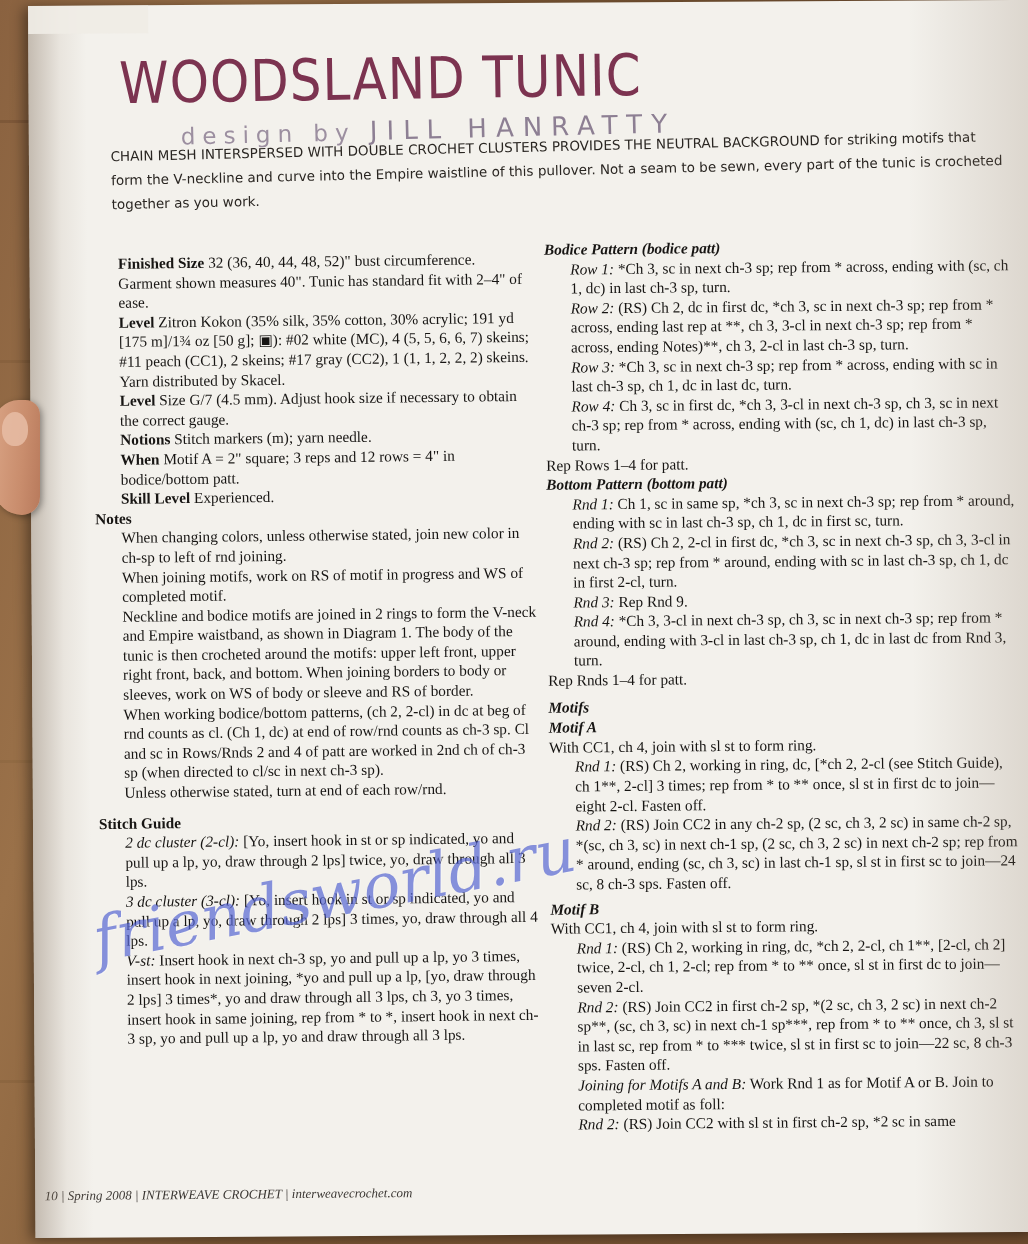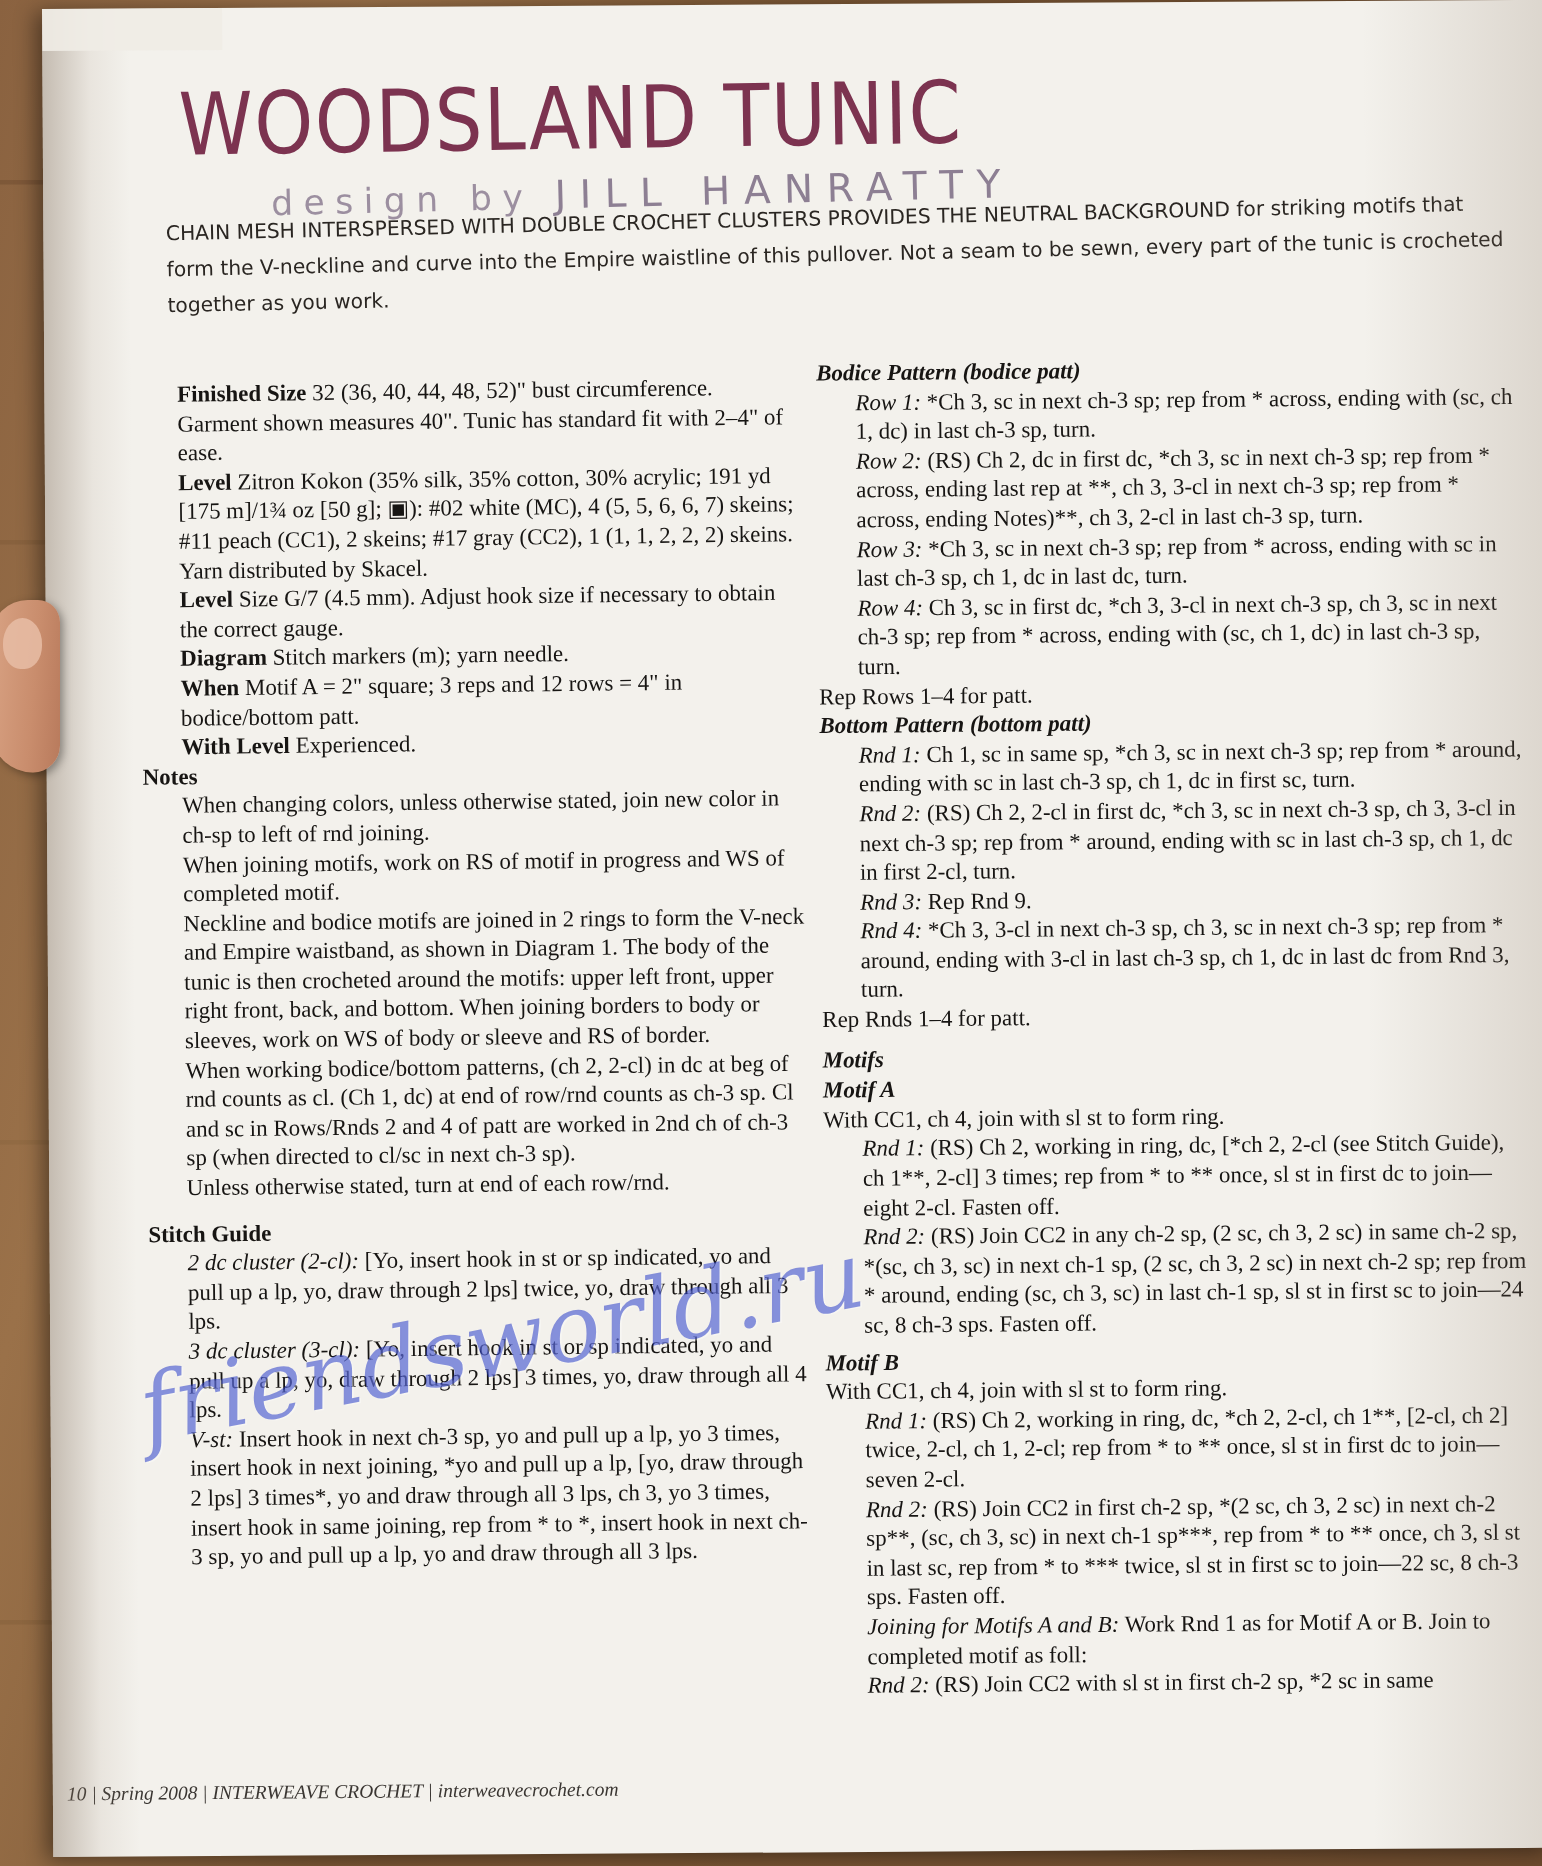--- a/index.html
+++ b/index.html
@@ -231,27 +231,27 @@
         <p class="blk hang">
           <b class="lbl">Finished Size</b><span> 32 (36, 40, 44, 48, 52)" bust circumference. Garment shown measures 40". Tunic has standard fit with 2–4" of ease.</span>
         </p>
         <p class="blk hang">
           <b class="lbl">Level</b><span> Zitron Kokon (35% silk, 35% cotton, 30% acrylic; 191 yd [175 m]/1¾ oz [50 g]; ▣): #02 white (MC), 4 (5, 5, 6, 6, 7) skeins; #11 peach (CC1), 2 skeins; #17 gray (CC2), 1 (1, 1, 2, 2, 2) skeins. Yarn distributed by Skacel.</span>
         </p>
         <p class="blk hang">
           <b class="lbl">Level</b><span> Size G/7 (4.5 mm). Adjust hook size if necessary to obtain the correct gauge.</span>
         </p>
         <p class="blk hang">
-          <b class="lbl">Diagram</b><span> Stitch markers (m); yarn needle.</span>
+          <b class="lbl">Notions</b><span> Stitch markers (m); yarn needle.</span>
         </p>
         <p class="blk hang">
           <b class="lbl">When</b><span> Motif A = 2" square; 3 reps and 12 rows = 4" in bodice/bottom patt.</span>
         </p>
         <p class="blk hang">
-          <b class="lbl">With Level</b><span> Experienced.</span>
+          <b class="lbl">Skill Level</b><span> Experienced.</span>
         </p>
 
         <p class="blk sec-head">Notes</p>
         <p class="blk ind">When changing colors, unless otherwise stated, join new color in ch-sp to left of rnd joining.</p>
         <p class="blk ind">When joining motifs, work on RS of motif in progress and WS of completed motif.</p>
         <p class="blk ind">Neckline and bodice motifs are joined in 2 rings to form the V-neck and Empire waistband, as shown in Diagram 1. The body of the tunic is then crocheted around the motifs: upper left front, upper right front, back, and bottom. When joining borders to body or sleeves, work on WS of body or sleeve and RS of border.</p>
         <p class="blk ind">When working bodice/bottom patterns, (ch 2, 2-cl) in dc at beg of rnd counts as cl. (Ch 1, dc) at end of row/rnd counts as ch-3 sp. Cl and sc in Rows/Rnds 2 and 4 of patt are worked in 2nd ch of ch-3 sp (when directed to cl/sc in next ch-3 sp).</p>
         <p class="blk ind">Unless otherwise stated, turn at end of each row/rnd.</p>
 
         <div class="gap"></div>

